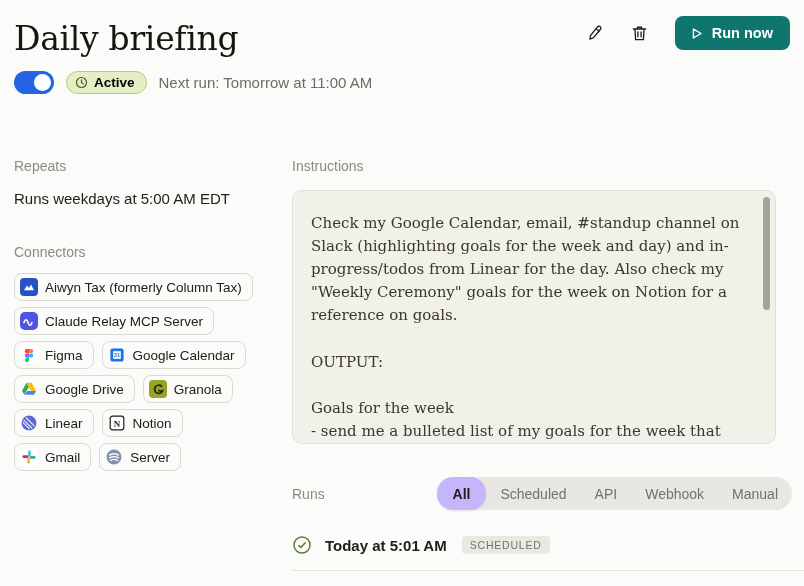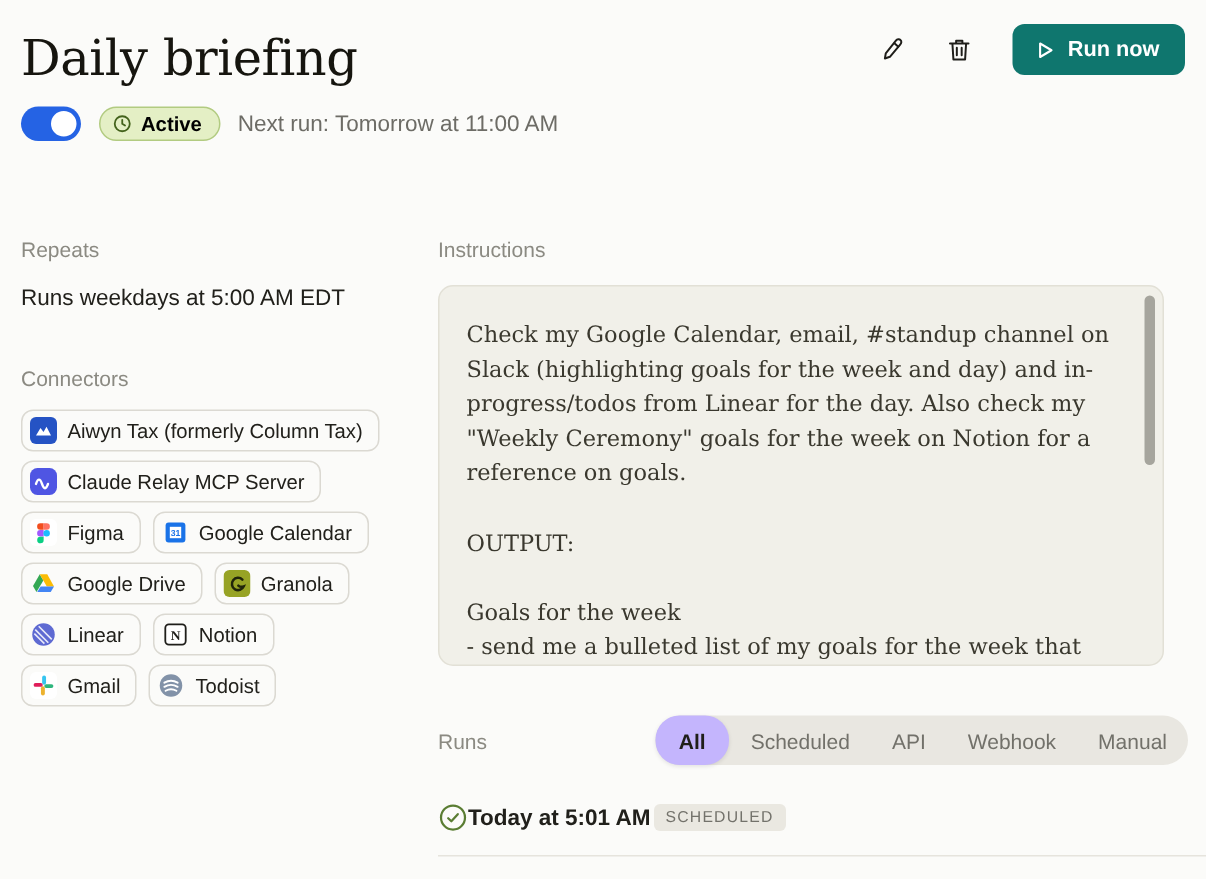--- a/index.html
+++ b/index.html
@@ -60,21 +60,21 @@
     font-family:"DejaVu Serif", serif; font-size:15px; line-height:1.54;
     color:#3a382e; white-space:pre-wrap;
   }
   .scroll-thumb { position:absolute; top:6px; right:5px; width:7px; height:113px; border-radius:4px; background:#a6a59d; cursor:pointer; }
   
   .runs-header { display:flex; justify-content:space-between; align-items:center; margin-top:33px; margin-right:12px; }
   .segmented { display:flex; align-items:center; background:#e9e7e1; border-radius:17px; height:33px; }
   .seg-tab { border:none; background:none; font-size:14px; color:#72716a; padding:7px 14px; border-radius:16px; cursor:pointer; height:33px; font-family:"Liberation Sans", sans-serif; }
   .seg-tab.active { background:#c4b5fd; color:#1f1e19; box-shadow:0 1px 3px rgba(0,0,0,.1); font-weight:700; padding:7px 16px; }
   .runs-list { margin-top:10px; }
-  .run-row { display:flex; align-items:center; padding:15px 0; cursor:pointer; }
+  .run-row { display:flex; align-items:center; gap:13px; padding:15px 0; cursor:pointer; }
   .run-row + .run-row { border-top:1px solid #e6e4dd; }
   .run-check { width:20px; height:20px; flex:none; display:flex; }
   .run-title { font-size:15px; font-weight:600; color:#21201b; }
   .run-badge { background:#eae8e1; color:#73726b; border-radius:4px; padding:3px 8px; font-size:10.5px; letter-spacing:.8px; font-weight:500; margin-left:2px; }
 </style>
 </head>
 <body>
 
 <div class="header">
   <h1 class="page-title">Daily briefing</h1>
@@ -230,21 +230,21 @@
           <span>Gmail</span>
         </button>
 
         <button class="chip">
           <span class="chip-icon">
             <svg viewBox="0 0 18 18">
               <circle cx="9" cy="9" r="7.5" fill="#8292a8"></circle>
               <path d="M4.6 7.1c3-1.8 5.8-1.8 8.8 0M4.6 9.9c3-1.8 5.8-1.8 8.8 0M5.4 12.5c2.4-1.4 4.8-1.4 7.2 0" stroke="#fff" stroke-width="1.3" fill="none" stroke-linecap="round"></path>
             </svg>
           </span>
-          <span>Todoist</span>
+          <span>Server</span>
         </button>
       </div>
   </div>
 
   <div class="col-right">
     <div class="section-label">Instructions</div>
     <div class="instructions-box">
       <div class="instructions-text">Check my Google Calendar, email, #standup channel on Slack (highlighting goals for the week and day) and in-progress/todos from Linear for the day. Also check my "Weekly Ceremony" goals for the week on Notion for a reference on goals.
 
 OUTPUT:

